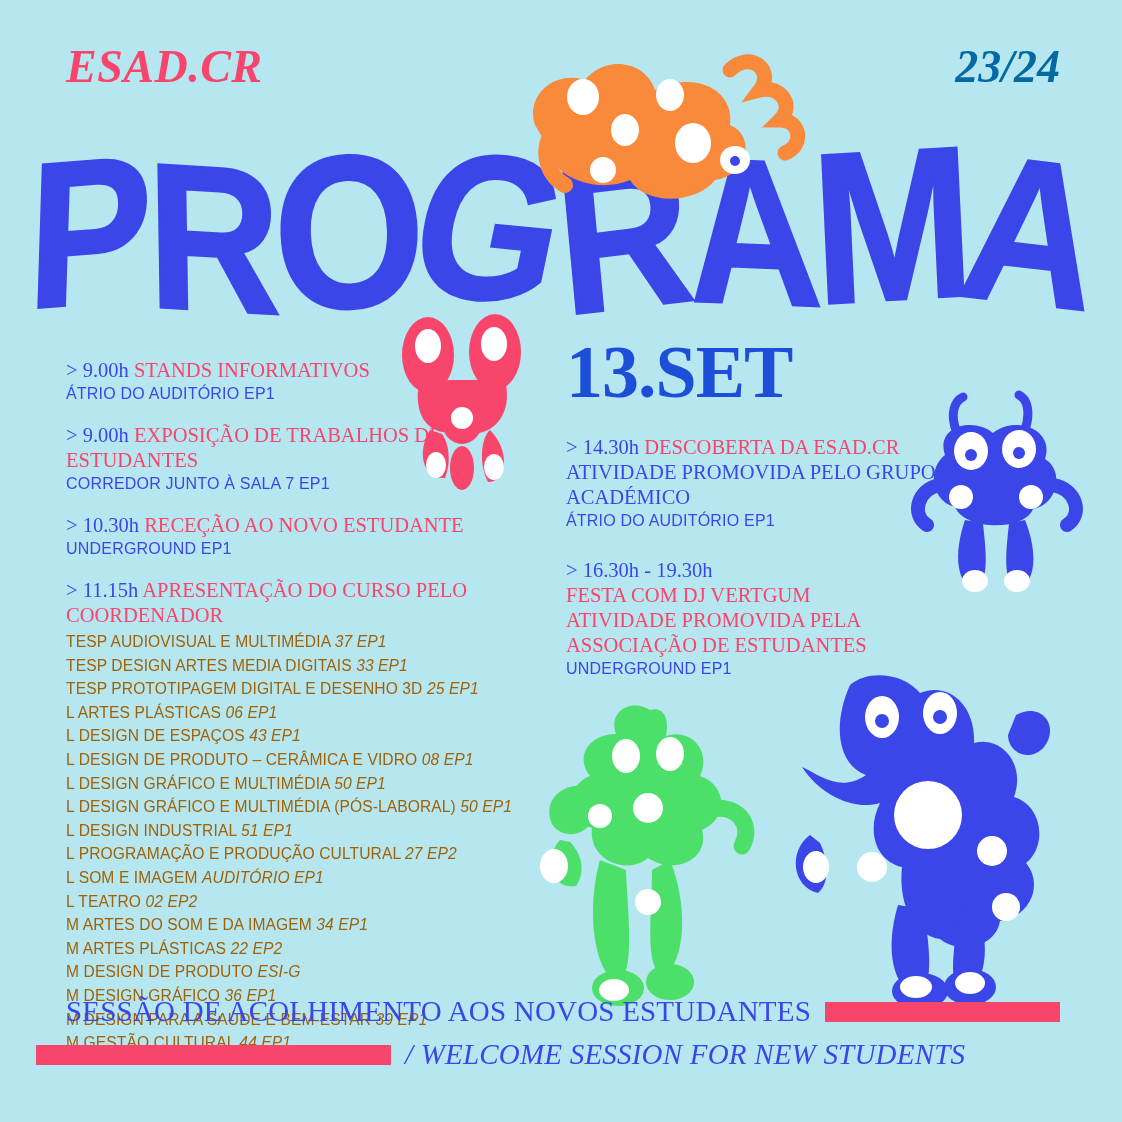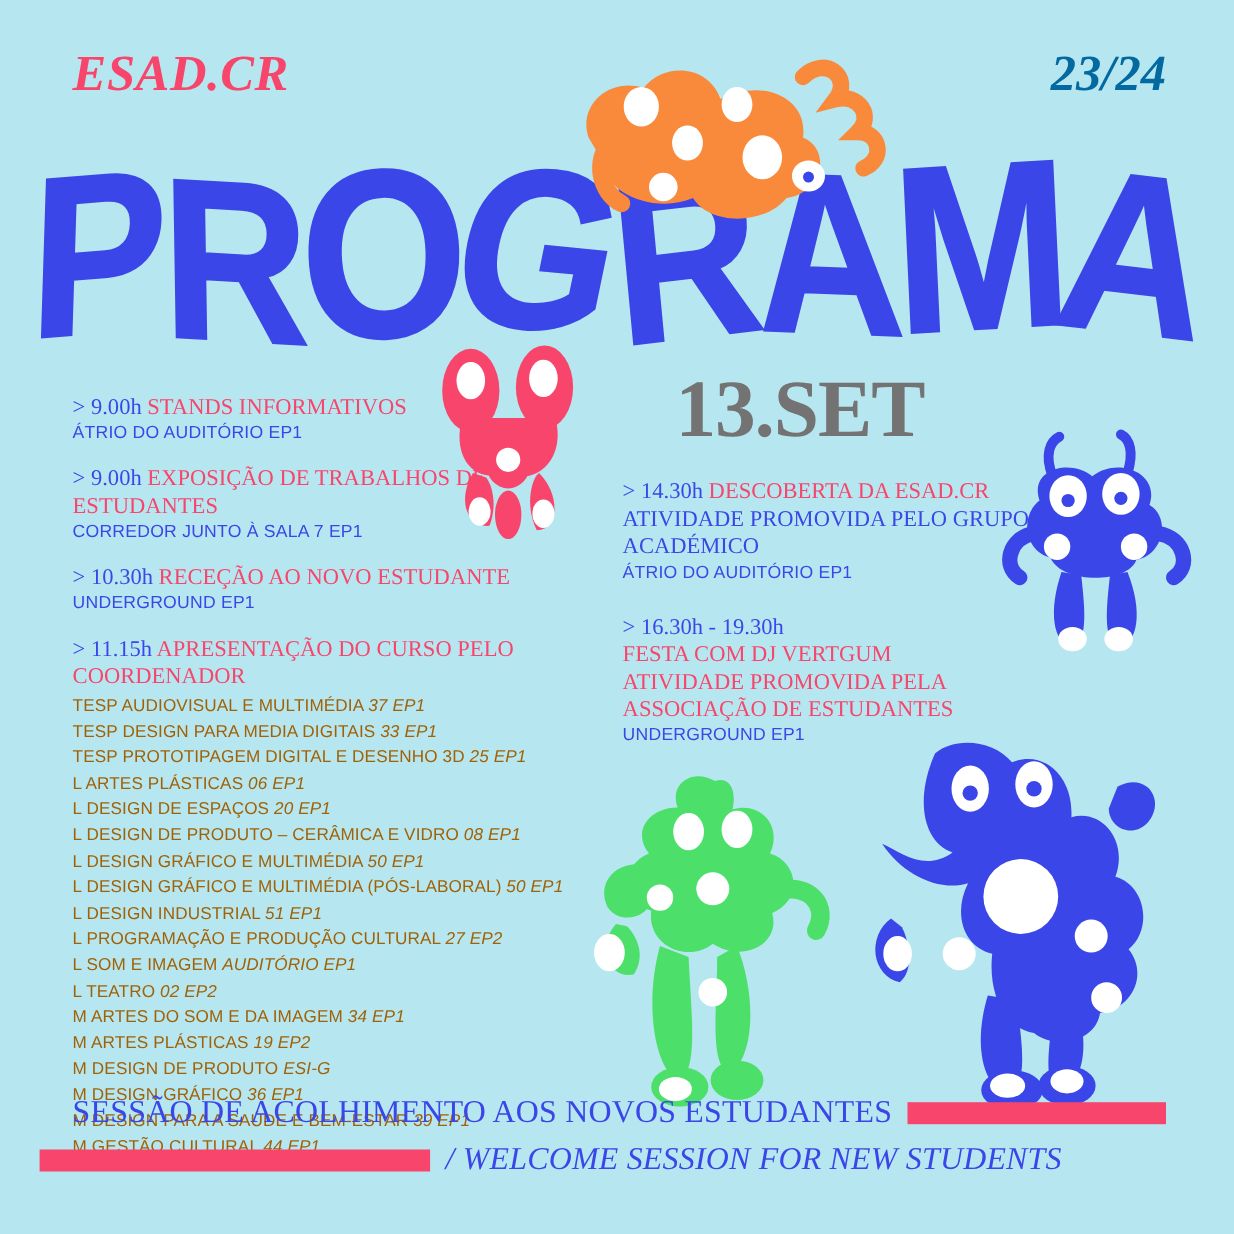--- a/index.html
+++ b/index.html
@@ -52,23 +52,22 @@
   .wordmark span:nth-child(6) { transform: rotate(2deg) skewX(6deg); }
   .wordmark span:nth-child(7) { transform: rotate(-3deg) translateY(-6px) scale(1.04); }
   .wordmark span:nth-child(8) { transform: rotate(6deg) skewX(-4deg); }
 
   
   .bigdate {
     position: absolute; left: 566px; top: 330px;
     font-family: "Liberation Serif", serif;
     font-weight: bold;
     font-size: 74px;
-    color: #737373;
+    color: #1d4ed8;
     letter-spacing: -1px;
-    margin-left: 48px;
   }
 
   
   .col-left  { position: absolute; left: 66px;  top: 340px; width: 480px; margin-top: 18px; }
   .col-right { position: absolute; left: 566px; top: 435px; width: 420px; }
 
   .block { margin-bottom: 18px; }
   .head {
     font-family: "Liberation Serif", serif;
     font-size: 20.5px;
@@ -299,33 +298,33 @@
 
     <div class="block">
       <div class="head">
         <span class="arrow">&gt;</span>
         <span class="time">11.15h</span>
         <span>APRESENTAÇÃO DO CURSO PELO COORDENADOR</span>
       </div>
 
       <div class="courses">
         <div class="course"><span>TESP AUDIOVISUAL E MULTIMÉDIA</span> <i>37 EP1</i></div>
-        <div class="course"><span>TESP DESIGN PARA MEDIA DIGITAIS</span> <i>33 EP1</i></div>
+        <div class="course"><span>TESP DESIGN ARTES MEDIA DIGITAIS</span> <i>33 EP1</i></div>
         <div class="course"><span>TESP PROTOTIPAGEM DIGITAL E DESENHO 3D</span> <i>25 EP1</i></div>
         <div class="course"><span>L ARTES PLÁSTICAS</span> <i>06 EP1</i></div>
-        <div class="course"><span>L DESIGN DE ESPAÇOS</span> <i>20 EP1</i></div>
+        <div class="course"><span>L DESIGN DE ESPAÇOS</span> <i>43 EP1</i></div>
         <div class="course"><span>L DESIGN DE PRODUTO – CERÂMICA E VIDRO</span> <i>08 EP1</i></div>
         <div class="course"><span>L DESIGN GRÁFICO E MULTIMÉDIA</span> <i>50 EP1</i></div>
         <div class="course"><span>L DESIGN GRÁFICO E MULTIMÉDIA (PÓS-LABORAL)</span> <i>50 EP1</i></div>
         <div class="course"><span>L DESIGN INDUSTRIAL</span> <i>51 EP1</i></div>
         <div class="course"><span>L PROGRAMAÇÃO E PRODUÇÃO CULTURAL</span> <i>27 EP2</i></div>
         <div class="course"><span>L SOM E IMAGEM</span> <i>AUDITÓRIO EP1</i></div>
         <div class="course"><span>L TEATRO</span> <i>02 EP2</i></div>
         <div class="course"><span>M ARTES DO SOM E DA IMAGEM</span> <i>34 EP1</i></div>
-        <div class="course"><span>M ARTES PLÁSTICAS</span> <i>19 EP2</i></div>
+        <div class="course"><span>M ARTES PLÁSTICAS</span> <i>22 EP2</i></div>
         <div class="course"><span>M DESIGN DE PRODUTO</span> <i>ESI-G</i></div>
         <div class="course"><span>M DESIGN GRÁFICO</span> <i>36 EP1</i></div>
         <div class="course"><span>M DESIGN PARA A SAÚDE E BEM-ESTAR</span> <i>39 EP1</i></div>
         <div class="course"><span>M GESTÃO CULTURAL</span> <i>44 EP1</i></div>
       </div>
     </div>
   </div>
 
   <div class="col-right">
 

